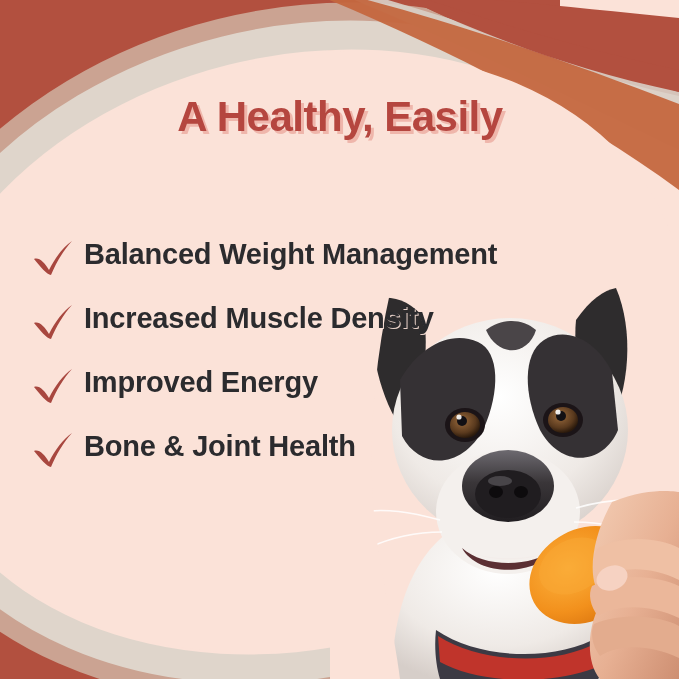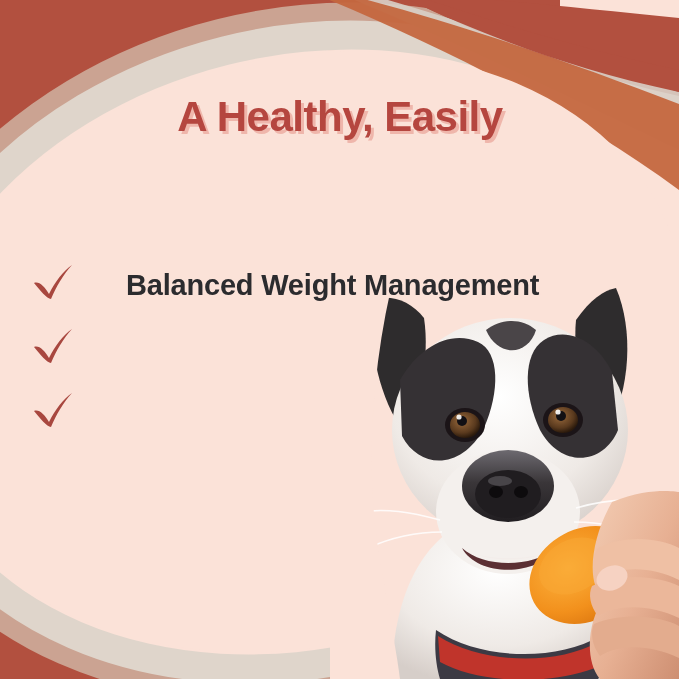--- a/index.html
+++ b/index.html
@@ -51,23 +51,22 @@
   
   #benefits {
     position: absolute;
     left: 22px;
     top: 238px;
     width: 640px;
     z-index: 6;
   }
   .benefit-row {
     display: flex;
-    align-items: flex-end;
+    align-items: flex-start;
     height: 64px;
-    gap: 42px;
   }
   .check-wrap {
     width: 62px;
     flex: 0 0 62px;
     display: flex;
     align-items: center;
     justify-content: center;
   }
   .check-wrap svg { display:block; }
   .benefit-text {
@@ -222,27 +221,37 @@
       </span>
       <span class="benefit-text">Balanced Weight Management</span>
     </div>
 
     <div class="benefit-row">
       <span class="check-wrap">
         <svg width="46" height="40" viewBox="0 0 46 40" aria-hidden="true">
           <path d="M4,21 C9,19 14,24 19,32 C25,20 33,9 42,3 C33,13 26,25 21,37 C17,37 10,28 4,21 Z" fill="#A8473F"></path>
         </svg>
       </span>
-    </div>
-
-
-
-    <div class="benefit-row">
-      <span class="check-wrap">
-        <svg width="46" height="40" viewBox="0 0 46 40" aria-hidden="true">
-          <path d="M4,21 C9,19 14,24 19,32 C25,20 33,9 42,3 C33,13 26,25 21,37 C17,37 10,28 4,21 Z" fill="#A8473F"></path>
-        </svg>
-      </span>
+      <span class="benefit-text">Increased Muscle Density</span>
+    </div>
+
+    <div class="benefit-row">
+      <span class="check-wrap">
+        <svg width="46" height="40" viewBox="0 0 46 40" aria-hidden="true">
+          <path d="M4,21 C9,19 14,24 19,32 C25,20 33,9 42,3 C33,13 26,25 21,37 C17,37 10,28 4,21 Z" fill="#A8473F"></path>
+        </svg>
+      </span>
+      <span class="benefit-text">Improved Energy</span>
+    </div>
+
+
+    <div class="benefit-row">
+      <span class="check-wrap">
+        <svg width="46" height="40" viewBox="0 0 46 40" aria-hidden="true">
+          <path d="M4,21 C9,19 14,24 19,32 C25,20 33,9 42,3 C33,13 26,25 21,37 C17,37 10,28 4,21 Z" fill="#A8473F"></path>
+        </svg>
+      </span>
+      <span class="benefit-text">Bone &amp; Joint Health</span>
     </div>
 
   </div>
 
 </div>
 
 </body></html>

